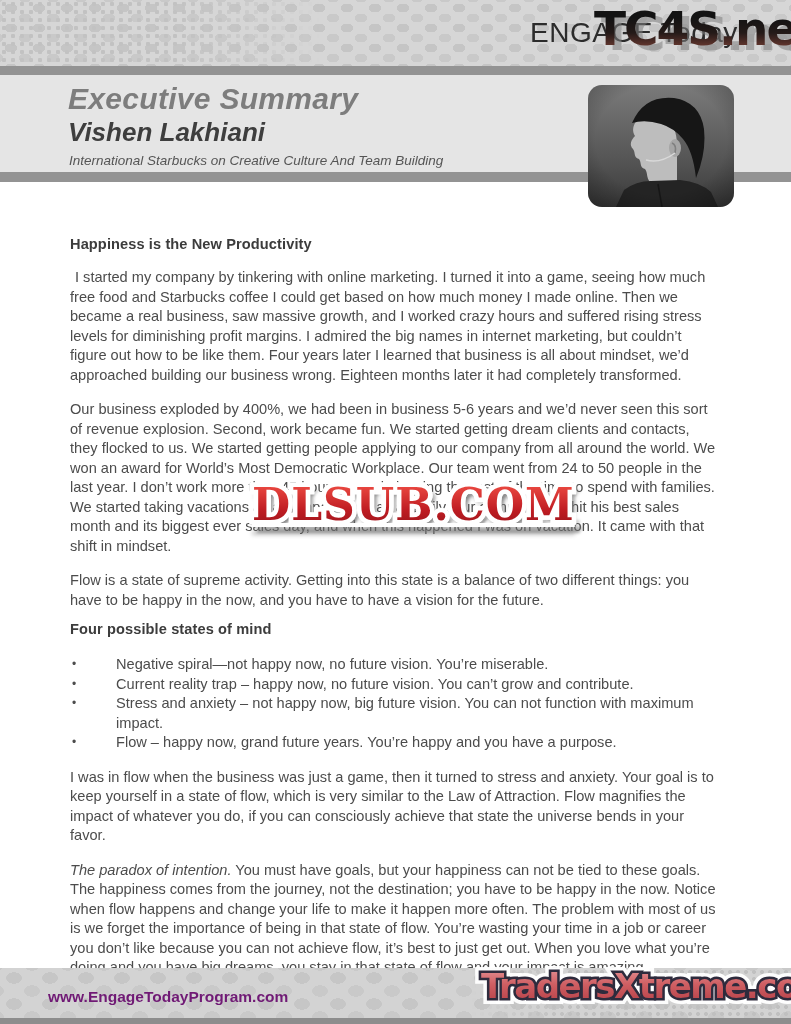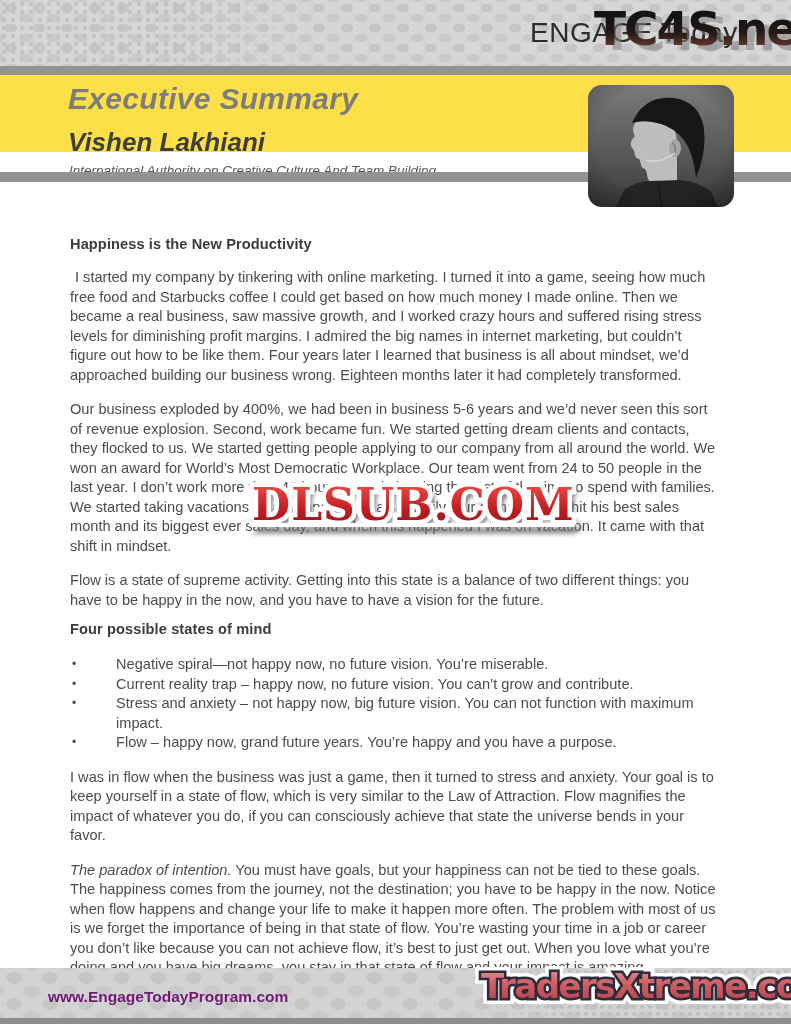--- a/index.html
+++ b/index.html
@@ -35,23 +35,23 @@
   .tc4s-fill{
     background:linear-gradient(#131313 30%,#241a18 58%,#84453a 95%);
     -webkit-background-clip:text;background-clip:text;color:transparent;
   }
   
   .bar{position:absolute;left:0;width:791px;background:#939393;}
   .bar1{top:66px;height:9px;}
   .bar2{top:172px;height:10px;}
   .bar-bottom{top:1018px;height:6px;background:#8d8d8d;}
   
-  .title-band{position:absolute;top:75px;left:0;width:791px;height:77px;background:#fde047;}
+  .title-band{position:absolute;top:75px;left:0;width:791px;height:107px;background:#e5e5e5;}
   .doc-title{margin:7px 0 0 68px;font-style:italic;font-weight:bold;font-size:30px;color:#7d7d7d;letter-spacing:.3px;}
-  .doc-author{margin:11px 0 0 68px;font-style:italic;font-weight:bold;font-size:26px;color:#3e3e3e;}
+  .doc-author{margin:1px 0 0 68px;font-style:italic;font-weight:bold;font-size:26px;color:#3e3e3e;}
   .doc-subtitle{margin:5px 0 0 69px;font-style:italic;font-size:13.5px;color:#555555;}
   
   .photo{position:absolute;top:85px;left:588px;width:146px;height:122px;border-radius:14px;overflow:hidden;}
   .photo svg{display:block;}
   
   .content{position:absolute;top:182px;left:0;width:630px;padding:0;color:#4c4c4c;}
   .content .inner{padding:0 70px 0 70px;width:651px;}
   .content h3{margin:54px 0 16px 0;font-size:14.6px;color:#3c3c3c;letter-spacing:.1px;}
   .content h3.second{margin:11px 0 18px 0;}
   .content p{margin:15px 0 0 0;font-size:14.6px;line-height:19.5px;letter-spacing:0;}
@@ -112,21 +112,21 @@
       <span class="tc4s-shadow">TC4S.net</span>
       <span class="tc4s-fill">TC4S.net</span>
     </div>
   </div>
 
   <div class="bar bar1"></div>
 
   <div class="title-band">
     <div class="doc-title">Executive Summary</div>
     <div class="doc-author">Vishen Lakhiani</div>
-    <div class="doc-subtitle">International Authority on Creative Culture And Team Building</div>
+    <div class="doc-subtitle">International Starbucks on Creative Culture And Team Building</div>
   </div>
 
   <div class="bar bar2"></div>
 
   <div class="photo">
     <svg width="146" height="122" viewBox="0 0 146 122" xmlns="http://www.w3.org/2000/svg">
       <defs>
         <linearGradient id="bg" x1="0" y1="0" x2="0" y2="1">
           <stop offset="0" stop-color="#7a7a7a"></stop>
             <stop offset=".6" stop-color="#565656"></stop>

